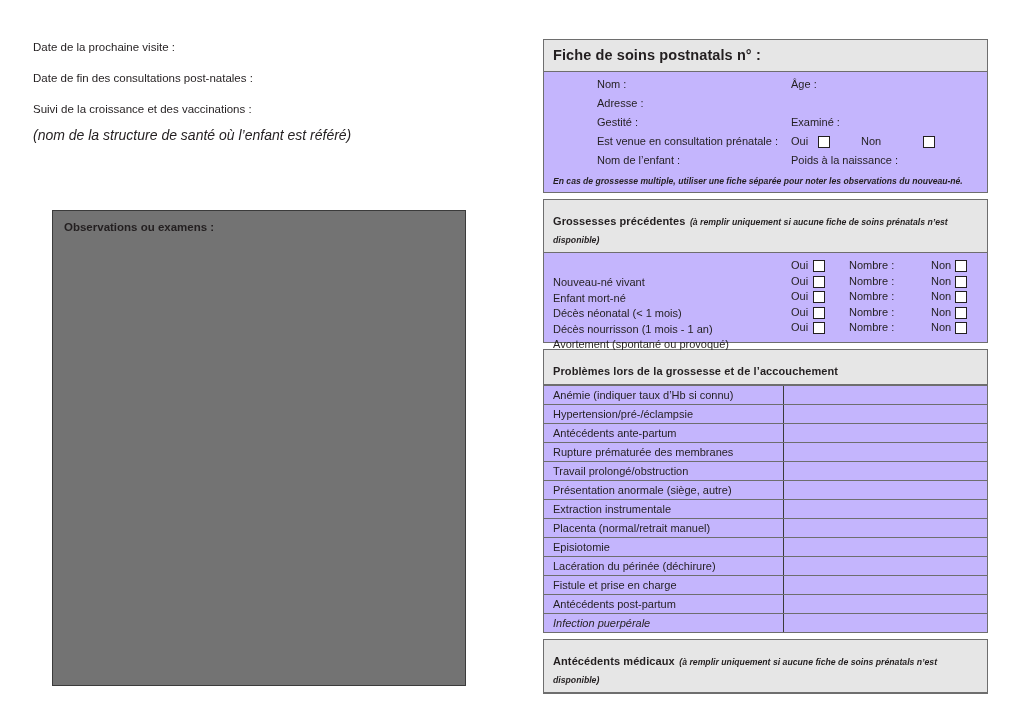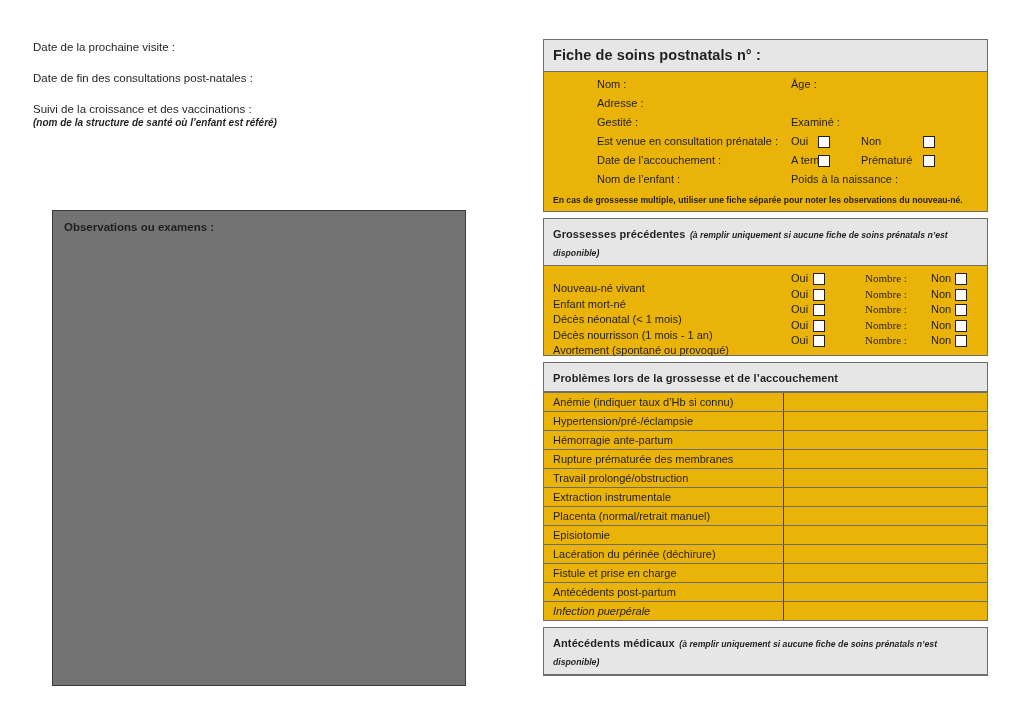--- a/index.html
+++ b/index.html
@@ -24,25 +24,25 @@
     width: 460px;
   }
   .left-line {
     font-size: 11.5px;
     line-height: 14px;
     margin-bottom: 17px;
     color: #231f20;
   }
   .left-line.last { margin-bottom: 0; }
   .left-sub {
-    font-size: 10px;
+    font-size: 14px;
     font-style: italic;
-    font-weight: bold;
+    font-weight: normal;
     line-height: 12px;
-    margin-top: 1px;
+    margin-top: 13px;
     color: #231f20;
   }
 
   #observations-box {
     position: absolute;
     left: 52px;
     top: 210px;
     width: 414px;
     height: 476px;
     border: 1px solid #3b3b3b;
@@ -59,28 +59,28 @@
   
   #right-column {
     position: absolute;
     left: 543px;
     top: 39px;
     width: 445px;
   }
 
   .panel {
     border: 1px solid #6e6e6e;
-    background: #eab308;
+    background: #c4b5fd;
     box-sizing: border-box;
     margin-bottom: 6px;
   }
   .panel-head {
     background: #e6e6e6;
     border-bottom: 1px solid #6e6e6e;
-    padding: 5px 8px 5px 9px;
+    padding: 11px 8px 5px 9px;
     box-sizing: border-box;
   }
   .panel-head.big {
     padding: 6px 8px 7px 9px;
   }
   .panel-title {
     font-size: 14.5px;
     font-weight: bold;
     letter-spacing: .1px;
   }
@@ -123,35 +123,36 @@
     width: 12px;
     height: 12px;
     border: 1.3px solid #231f20;
     background: #fff;
     box-sizing: border-box;
     vertical-align: -2px;
   }
 
   .id-footnote {
     font-size: 8.6px;
+    font-style: italic;
     font-weight: bold;
     margin-top: 3px;
     line-height: 11px;
   }
 
   
   .pg-row {
     position: relative;
     height: 15.5px;
     font-size: 11px;
   }
-  .pg-label { position: absolute; left: 0; top: 10px; }
+  .pg-label { position: absolute; left: 0; top: 17px; }
   .pg-oui   { position: absolute; left: 238px; top: 0; }
   .pg-ck1   { position: absolute; left: 260px; top: 1px; }
-  .pg-nomb  { position: absolute; left: 312px; top: 0; font-family: Liberation Serif, serif; }
+  .pg-nomb  { position: absolute; left: 296px; top: 0; }
   .pg-non   { position: absolute; left: 378px; top: 0; }
   .pg-ck2   { position: absolute; left: 402px; top: 1px; }
 
   
   .prob-table {
     width: 100%;
     border-collapse: collapse;
     table-layout: fixed;
   }
   .prob-table td {
@@ -218,27 +219,20 @@
       </div>
 
       <div class="id-row">
         <span class="id-left">Est venue en consultation prénatale :</span>
         <span class="id-mid">Oui</span>
         <span class="cb id-ck1"></span>
         <span class="id-right">Non</span>
         <span class="cb id-ck2"></span>
       </div>
 
-      <div class="id-row">
-        <span class="id-left">Date de l’accouchement :</span>
-        <span class="id-mid">A terme</span>
-        <span class="cb id-ck1"></span>
-        <span class="id-right">Prématuré</span>
-        <span class="cb id-ck2"></span>
-      </div>
 
       <div class="id-row">
         <span class="id-left">Nom de l’enfant :</span>
         <span class="id-mid">Poids à la naissance :</span>
       </div>
 
       <div class="id-footnote">En cas de grossesse multiple, utiliser une fiche séparée pour noter les observations du nouveau-né.</div>
     </div>
   </div>
 
@@ -305,29 +299,33 @@
       <tbody>
         <tr>
           <td>Anémie (indiquer taux d’Hb si connu)</td>
           <td class="val"></td>
         </tr>
         <tr>
           <td>Hypertension/pré-/éclampsie</td>
           <td class="val"></td>
         </tr>
         <tr>
-          <td>Hémorragie ante-partum</td>
+          <td>Antécédents ante-partum</td>
           <td class="val"></td>
         </tr>
         <tr>
           <td>Rupture prématurée des membranes</td>
           <td class="val"></td>
         </tr>
         <tr>
           <td>Travail prolongé/obstruction</td>
+          <td class="val"></td>
+        </tr>
+        <tr>
+          <td>Présentation anormale (siège, autre)</td>
           <td class="val"></td>
         </tr>
         <tr>
           <td>Extraction instrumentale</td>
           <td class="val"></td>
         </tr>
         <tr>
           <td>Placenta (normal/retrait manuel)</td>
           <td class="val"></td>
         </tr>

